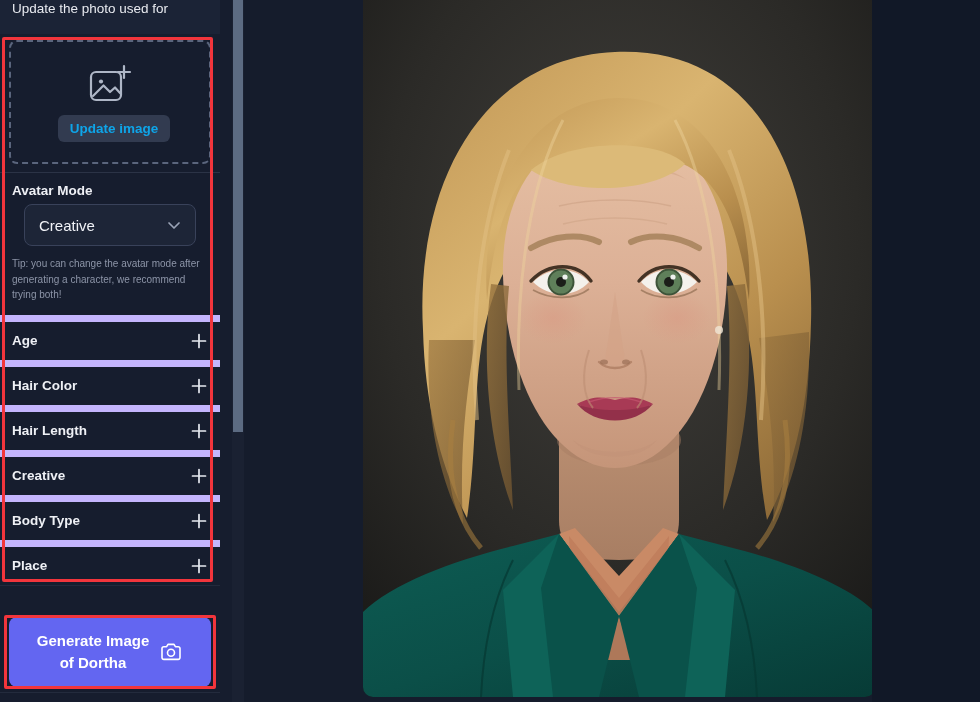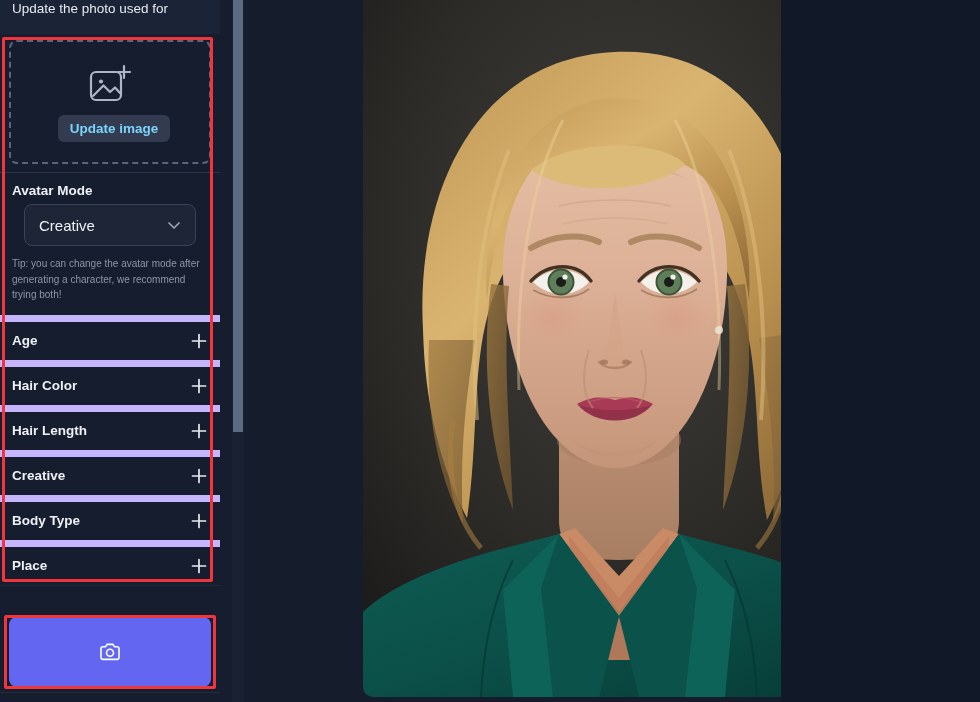--- a/index.html
+++ b/index.html
@@ -8,21 +8,21 @@
   html, body {
     width: 980px;
     height: 702px;
     overflow: hidden;
     background: #111827;
     font-family: "Liberation Sans", sans-serif;
   }
 
   #app {
     position: relative;
-    width: 781px;
+    width: 872px;
     height: 702px;
     background: #151c2c;
     overflow: hidden;
   }
 
   
   #sidebar {
     position: absolute;
     left: 0; top: 0;
     width: 232px;
@@ -59,21 +59,21 @@
     background: #161d2e;
     display: flex;
     flex-direction: column;
     align-items: center;
     justify-content: center;
     gap: 10px;
   }
   .dz-icon { width: 44px; height: 42px; display:block; }
   .dz-btn {
     background: #323b50;
-    color: #7dd3fc;
+    color: #0ea5e9;
     font-size: 13.5px;
     font-weight: 600;
     padding: 6px 12px;
     border-radius: 6px;
     border: none;
     font-family: "Liberation Sans", sans-serif;
     cursor: pointer;
     margin-left: 8px;
   }
 
@@ -311,20 +311,24 @@
             <path d="M9 2.5 V15.5 M2.5 9 H15.5" stroke="#e7eaf1" stroke-width="1.7" stroke-linecap="round"></path>
           </svg>
         </span>
       </div>
 
       <div class="acc-row clipped"></div>
     </div>
 
     <div class="gen-wrap">
       <button class="gen-btn">
+        <span class="txt">
+          <span>Generate Image</span><br>
+          <span>of Dortha</span>
+        </span>
         <span class="cam">
           <svg viewBox="0 0 24 24" fill="none" xmlns="http://www.w3.org/2000/svg">
             <path d="M3 8.5 A1.8 1.8 0 0 1 4.8 6.7 H7.6 L9 4.4 H15 L16.4 6.7 H19.2 A1.8 1.8 0 0 1 21 8.5 V17.6 A1.8 1.8 0 0 1 19.2 19.4 H4.8 A1.8 1.8 0 0 1 3 17.6 Z" stroke="#ffffff" stroke-width="1.6" stroke-linejoin="round"></path>
             <circle cx="12" cy="12.8" r="3.5" stroke="#ffffff" stroke-width="1.6"></circle>
           </svg>
         </span>
       </button>
     </div>
 
     <div class="bottom-strip"></div>

